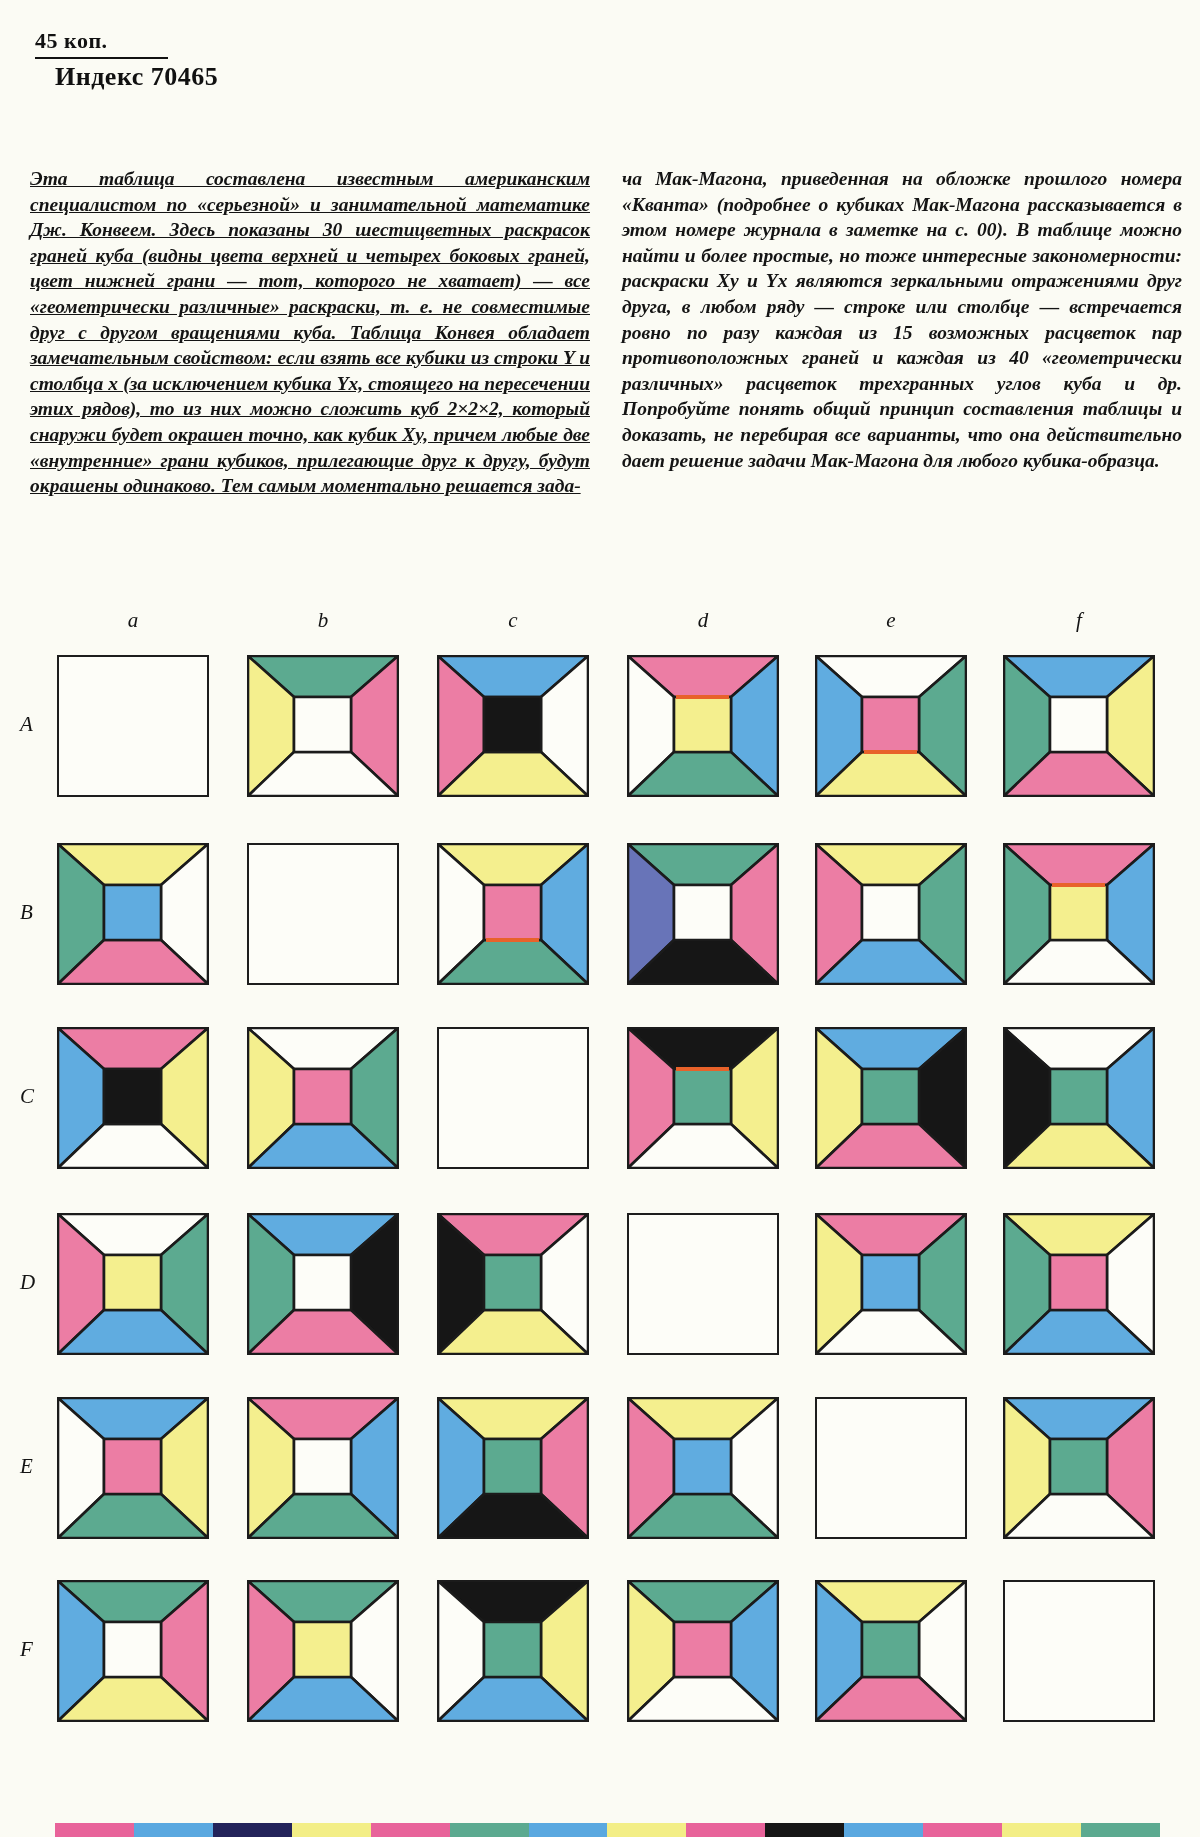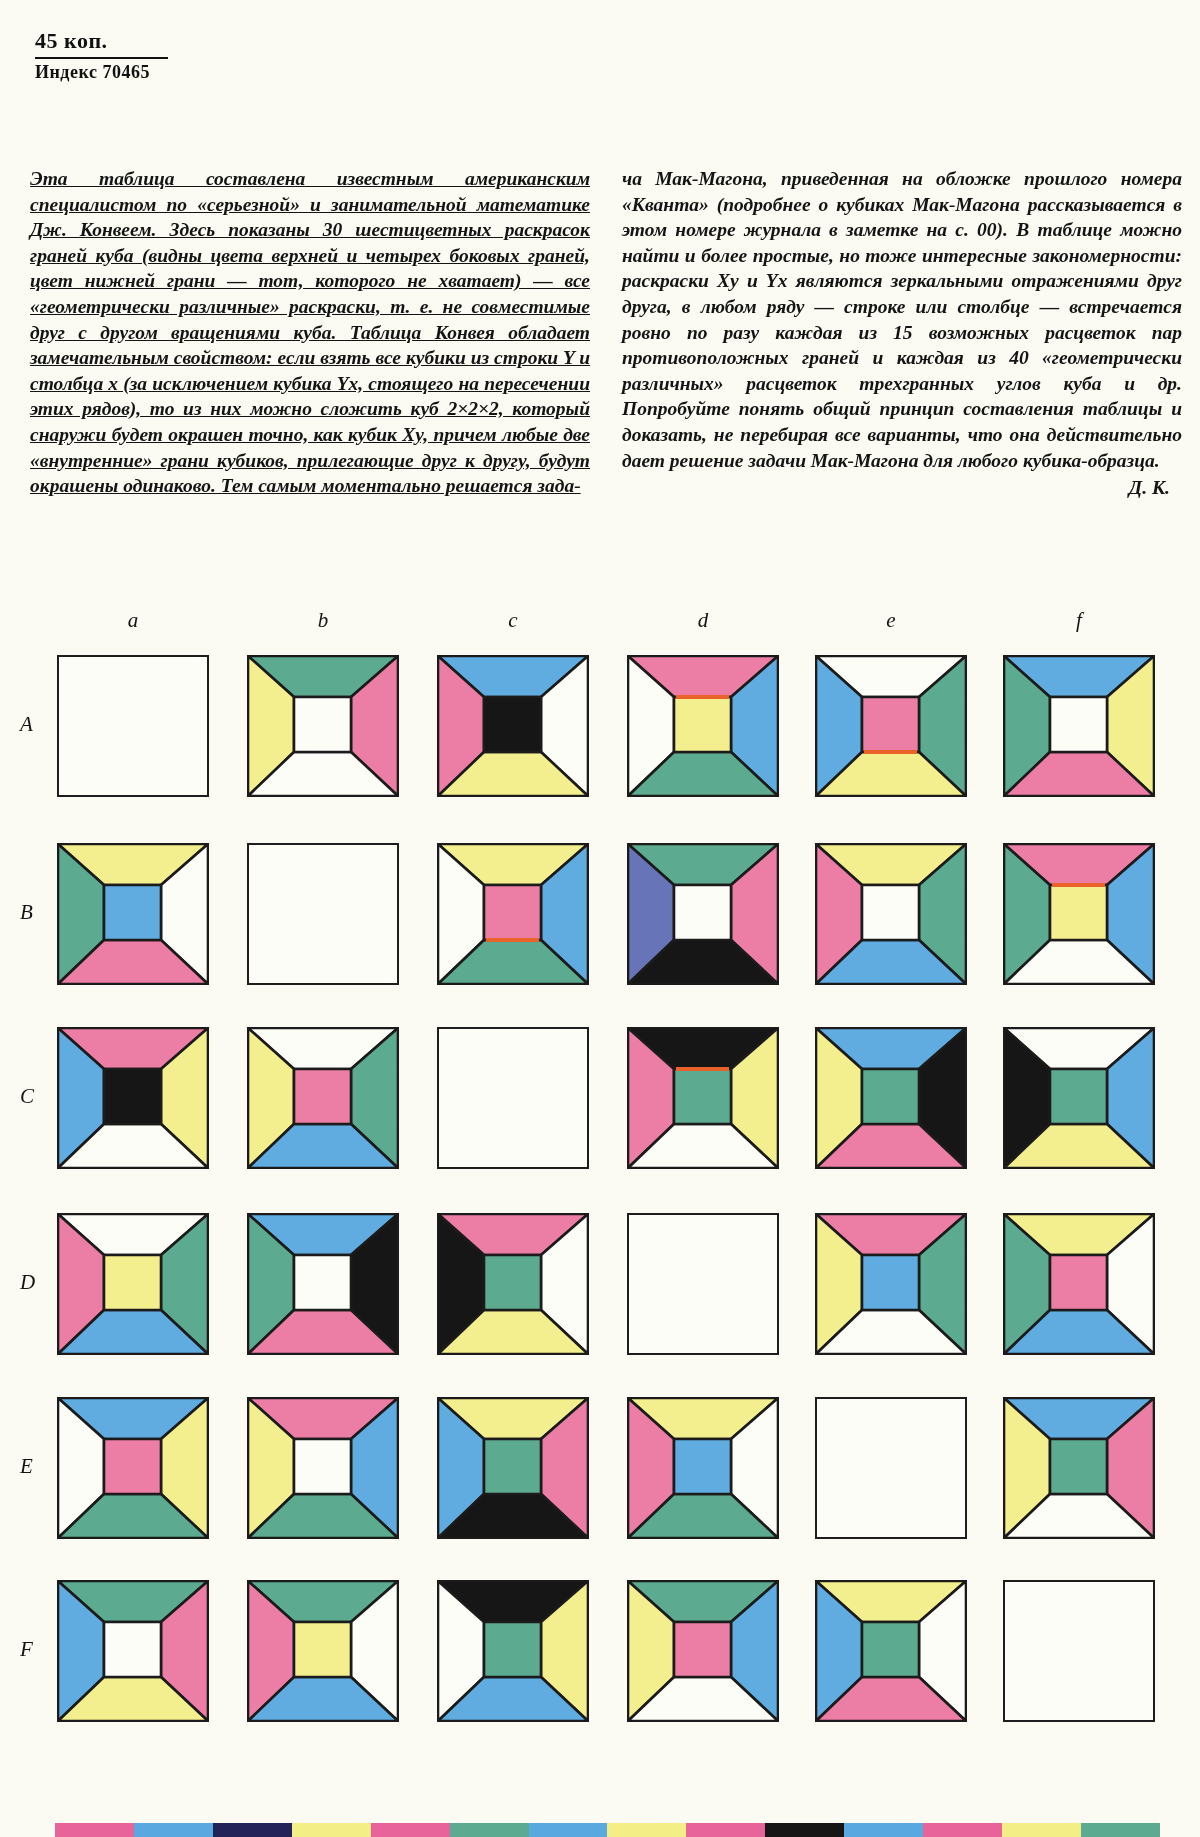--- a/index.html
+++ b/index.html
@@ -7,21 +7,21 @@
     width:1200px;height:1837px;position:relative;overflow:hidden;
     background:#fbfbf4;
     font-family:"Liberation Serif","DejaVu Serif",serif;
     color:#111;
   }
   .page{position:absolute;inset:0;}
   
   .hdr{position:absolute;left:35px;top:28px;}
   .price{font-weight:bold;font-size:22px;letter-spacing:.5px;
          border-bottom:2px solid #111;padding:0 60px 3px 0;display:inline-block;font-family:Liberation Serif, serif;}
-  .index{font-weight:bold;font-size:18px;letter-spacing:.5px;margin-top:3px;}
+  .index{font-weight:bold;font-size:26px;letter-spacing:.5px;margin-top:3px;margin-left:20px;}
   
   .article{position:absolute;top:166px;left:30px;width:1142px;}
   .col{position:absolute;top:0;width:560px;
        font-style:italic;font-weight:bold;font-size:19.5px;line-height:25.6px;
        text-align:justify;color:#141414;}
   .col.left{left:0;text-decoration:underline;}
   .col.right{left:592px;}
   .sig{text-align:right;padding-right:12px;margin-top:2px;font-weight:bold;font-style:italic;}
   
   .grid{position:absolute;inset:0;}
@@ -41,21 +41,20 @@
 
   <div class="hdr">
     <div class="price">45 коп.</div>
     <div class="index">Индекс 70465</div>
   </div>
 
   <div class="article">
     <div class="col left">Эта таблица составлена известным американским специалистом по «серьезной» и занимательной математике Дж. Конвеем. Здесь показаны 30 шестицветных раскрасок граней куба (видны цвета верхней и четырех боковых граней, цвет нижней грани — тот, которого не хватает) — все «геометрически различные» раскраски, т. е. не совместимые друг с другом вращениями куба. Таблица Конвея обладает замечательным свойством: если взять все кубики из строки Y и столбца x (за исключением кубика Yx, стоящего на пересечении этих рядов), то из них можно сложить куб 2×2×2, который снаружи будет окрашен точно, как кубик Xy, причем любые две «внутренние» грани кубиков, прилегающие друг к другу, будут окрашены одинаково. Тем самым моментально решается зада-</div>
     <div class="col right">
       <span>ча Мак-Магона, приведенная на обложке прошлого номера «Кванта» (подробнее о кубиках Мак-Магона рассказывается в этом номере журнала в заметке на с. 00). В таблице можно найти и более простые, но тоже интересные закономерности: раскраски Xy и Yx являются зеркальными отражениями друг друга, в любом ряду — строке или столбце — встречается ровно по разу каждая из 15 возможных расцветок пар противоположных граней и каждая из 40 «геометрически различных» расцветок трехгранных углов куба и др. Попробуйте понять общий принцип составления таблицы и доказать, не перебирая все варианты, что она действительно дает решение задачи Мак-Магона для любого кубика-образца.</span>
-      <div class="sig">Д. К.</div>
     </div>
   </div>
 
   <div class="grid" id="cube-grid">
       <div class="col-label" style="left: 133px; top: 608px;">a</div>
       <div class="col-label" style="left: 323px; top: 608px;">b</div>
       <div class="col-label" style="left: 513px; top: 608px;">c</div>
       <div class="col-label" style="left: 703px; top: 608px;">d</div>
       <div class="col-label" style="left: 891px; top: 608px;">e</div>
       <div class="col-label" style="left: 1079px; top: 608px;">f</div>

